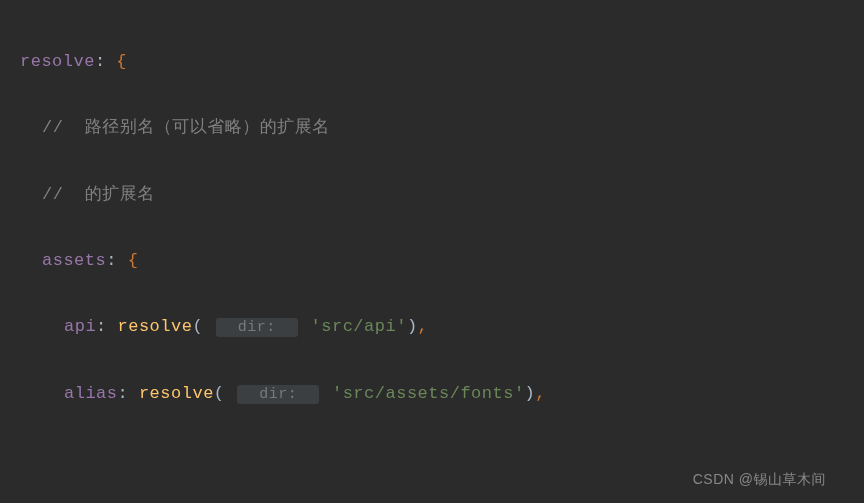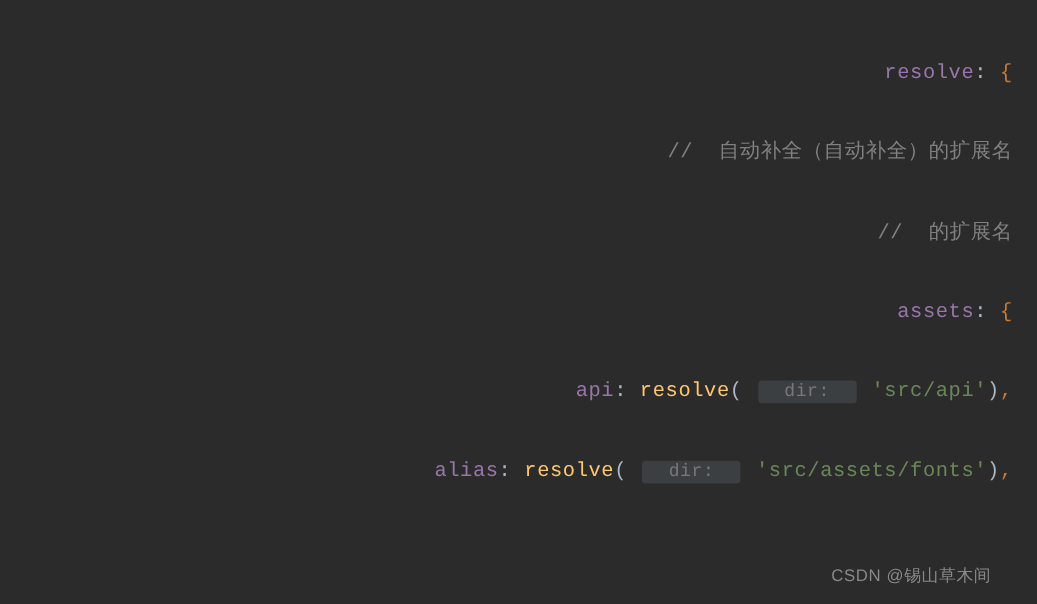--- a/index.html
+++ b/index.html
@@ -48,31 +48,30 @@
     .watermark {
       position: absolute;
       bottom: 10px;
       right: 38px;
       color: #888;
       font-size: 14px;
       font-family: sans-serif;
     }
     .line {
       display: block;
-      text-align: right;
     }
     .indent1 { padding-left: 22px; }
     .indent2 { padding-left: 44px; }
   </style>
 </head>
 <body>
 
 <div class="code-container">
 <span class="line"><span class="property">resolve</span><span>: </span><span class="punctuation">{</span></span>
-<span class="line indent1"><span class="comment"><span>// </span><span> 自动补全（自动补全）的扩展名</span></span></span>
+<span class="line indent1"><span class="comment"><span>// </span><span> 路径别名（可以省略）的扩展名</span></span></span>
 <span class="line indent1"><span class="comment"><span>// </span><span> 的扩展名</span></span></span>
 <span class="line indent1"><span class="property">assets</span><span>: </span><span class="punctuation">{</span></span>
 <span class="line indent2"><span class="property">api</span>: <span class="function">resolve</span>( <span class="param-hint">dir:</span> <span class="string">'src/api'</span>)<span class="punctuation">,</span></span>
 <span class="line indent2"><span class="property">alias</span>: <span class="function">resolve</span>( <span class="param-hint">dir:</span> <span class="string">'src/assets/fonts'</span>)<span class="punctuation">,</span></span>
 
 
 
 
 
 

